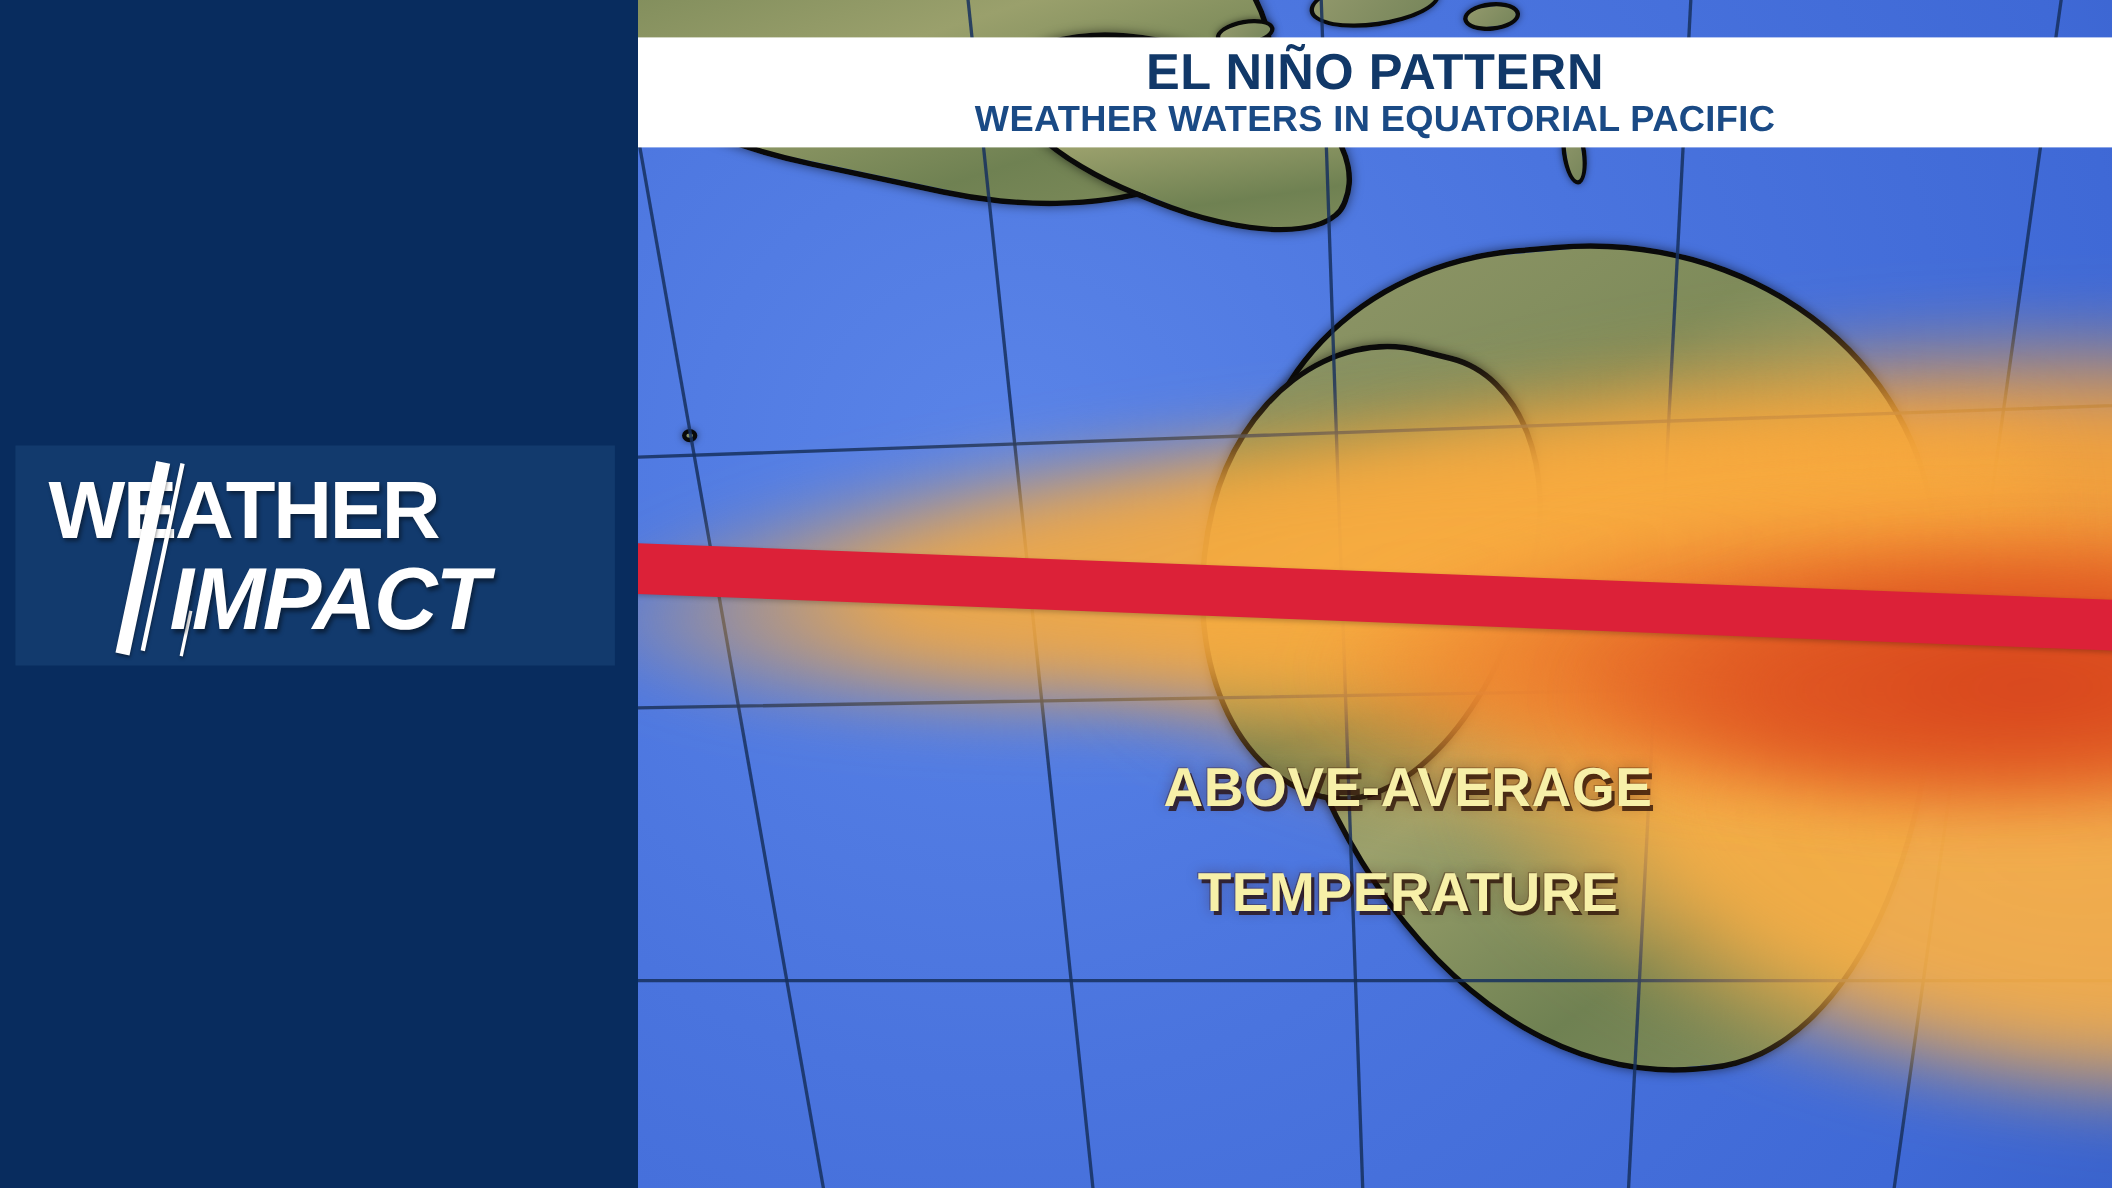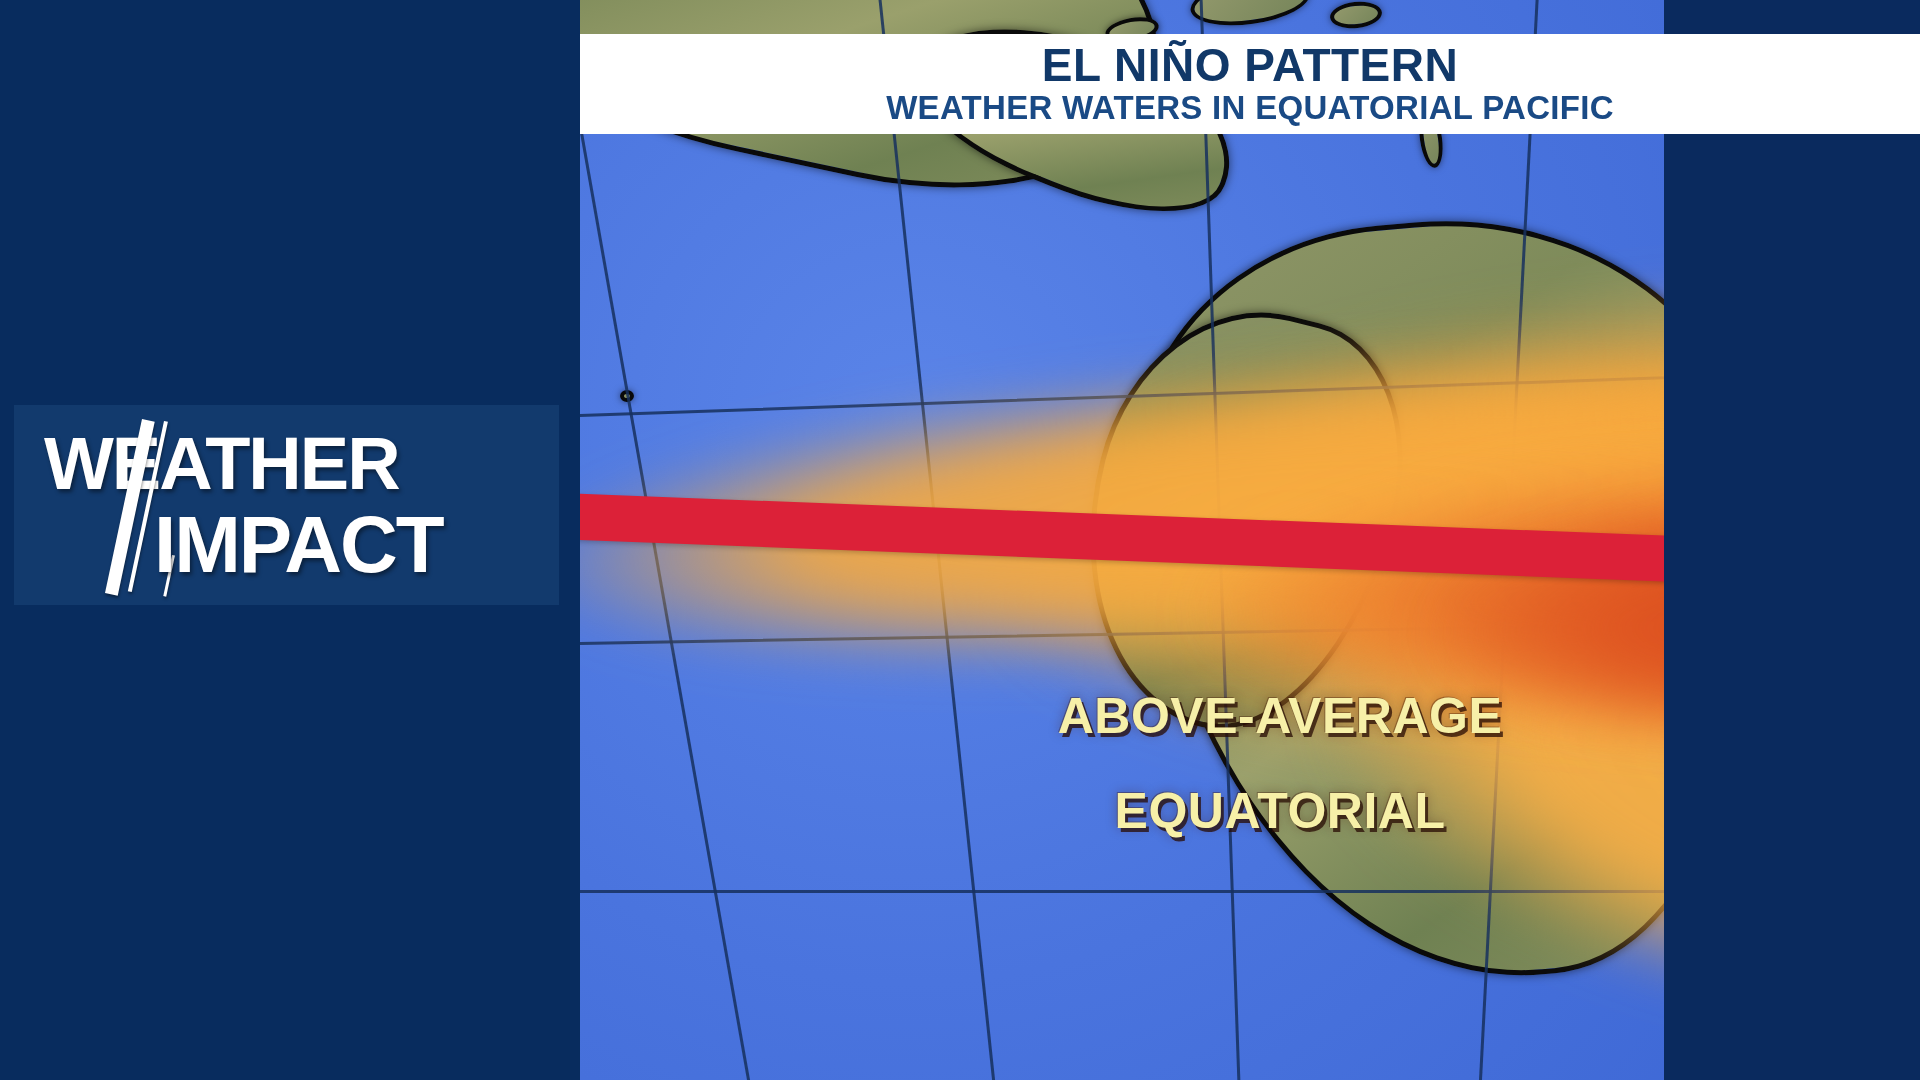--- a/index.html
+++ b/index.html
@@ -24,37 +24,37 @@
   }
   .logo-line1 {
     position:absolute; left:30px; top:22px;
     font-size:74px; font-weight:bold; color:#ffffff;
     letter-spacing:-2px; line-height:1;
     text-shadow:2px 3px 4px rgba(0,0,0,.45);
     white-space:nowrap;
   }
   .logo-line2 {
     position:absolute; left:140px; top:100px;
-    font-size:80px; font-weight:bold; color:#ffffff;
+    font-size:80px; font-weight:bold; font-style:italic; color:#ffffff;
     letter-spacing:-2px; line-height:1;
     text-shadow:2px 3px 4px rgba(0,0,0,.45);
     white-space:nowrap;
   }
   
   .slash {
     position:absolute; background:#ffffff; transform:rotate(12deg);
     transform-origin:top left; box-shadow:1px 2px 3px rgba(0,0,0,.4);
   }
   .slash-a { left:128px; top:14px;  width:13px; height:178px; }
   .slash-b { left:150px; top:16px;  width:4px;  height:174px; }
   .slash-c { left:158px; top:150px; width:3px;  height:42px;  }
 
   
   #map-area {
-    position:absolute; left:580px; top:0; width:1084px; height:1080px;
+    position:absolute; left:580px; top:0; width:1340px; height:1080px;
     overflow:hidden; background:#6d28d9;
   }
   
   #space {
     position:absolute; inset:0;
     background:
       radial-gradient(1.4px 1.4px at 60px 18px, #ffffff 40%, transparent 60%),
       radial-gradient(1.2px 1.2px at 180px 50px, #e7eaff 40%, transparent 60%),
       radial-gradient(1.6px 1.6px at 300px 10px, #ffffff 40%, transparent 60%),
       radial-gradient(1.1px 1.1px at 420px 60px, #cfd6ff 40%, transparent 60%),
@@ -293,21 +293,21 @@
       <div class="band" id="band-outer2"></div>
       <div class="band" id="band-tail"></div>
       <div class="band" id="band-core"></div>
       <div class="band" id="band-hot"></div>
     </div>
 
     <div id="equator"></div>
 
     <div id="sst-label">
       <div>ABOVE-AVERAGE</div>
-      <div>EQUATORIAL</div>
+      <div>TEMPERATURE</div>
     </div>
   </div>
 
   <div id="banner">
     <div id="banner-title">EL NIÑO PATTERN</div>
     <div id="banner-sub">WEATHER WATERS IN EQUATORIAL PACIFIC</div>
   </div>
 
 </div>
 

